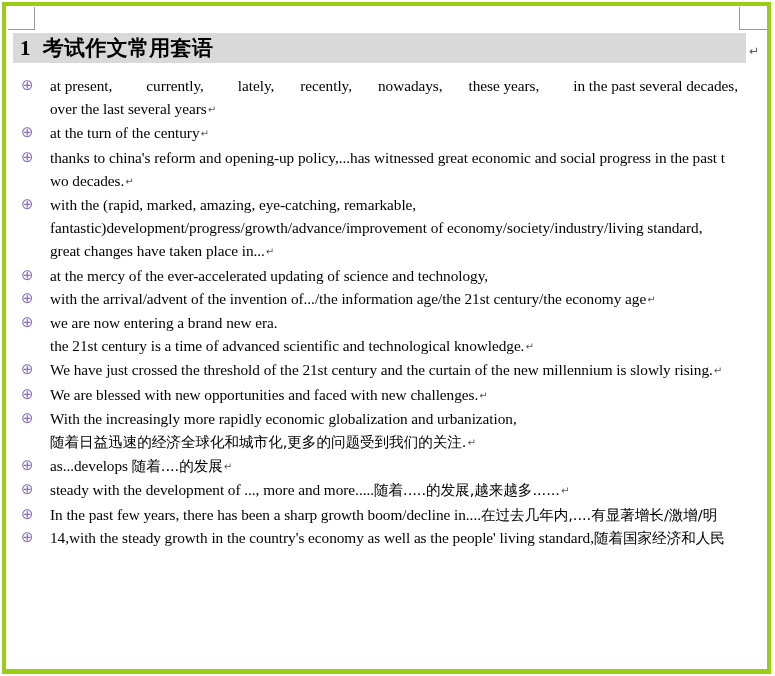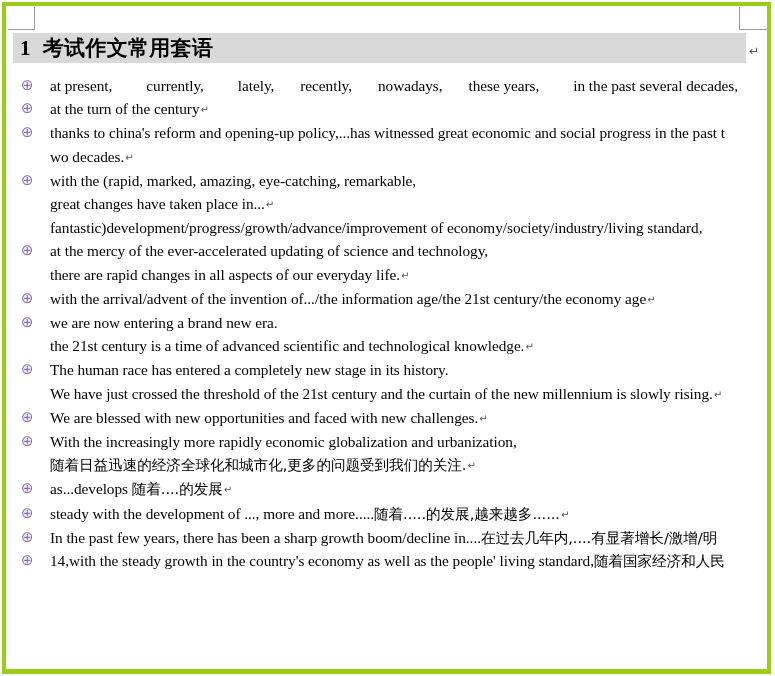--- a/index.html
+++ b/index.html
@@ -157,20 +157,21 @@
       </div>
     </div>
     <div class="heading-pilcrow">↵</div>
 
     <div class="body-list">
 
       <div class="para">
         <span class="bullet">⊕</span>
         <div class="lines">
           <div class="ln">at present,<span class="tabsp2"></span>currently,<span class="tabsp2"></span>lately,<span class="tabsp"></span>recently,<span class="tabsp"></span>nowadays,<span class="tabsp"></span>these years,<span class="tabsp2"></span>in the past several decades,</div>
+          <div class="ln">over the last several years<span class="pil">↵</span></div>
         </div>
       </div>
 
       <div class="para">
         <span class="bullet">⊕</span>
         <div class="lines">
           <div class="ln">at the turn of the century<span class="pil">↵</span></div>
         </div>
       </div>
 
@@ -179,30 +180,29 @@
         <div class="lines">
           <div class="ln"><span class="squig">thanks</span> to china's reform and opening-up policy,...has witnessed great economic and social progress in the past t</div>
           <div class="ln">wo decades.<span class="pil">↵</span></div>
         </div>
       </div>
 
       <div class="para">
         <span class="bullet">⊕</span>
         <div class="lines">
           <div class="ln"><span class="squig">with</span> the (rapid, marked, amazing, eye-catching, remarkable,</div>
+          <div class="ln">fantastic)development/progress/growth/advance/improvement of economy/society/industry/living standard,</div>
           <div class="ln">great changes have taken place in...<span class="pil">↵</span></div>
-          <div class="ln">fantastic)development/progress/growth/advance/improvement of economy/society/industry/living standard,</div>
         </div>
       </div>
 
       <div class="para">
         <span class="bullet">⊕</span>
         <div class="lines">
           <div class="ln"><span class="squig">at</span> the mercy of the ever-accelerated updating of science and technology,</div>
-          <div class="ln">there are rapid changes in all aspects of our everyday life.<span class="pil">↵</span></div>
         </div>
       </div>
 
       <div class="para">
         <span class="bullet">⊕</span>
         <div class="lines">
           <div class="ln">with the arrival/advent of the invention of.../the information age/the 21st century/the economy age<span class="pil">↵</span></div>
         </div>
       </div>
 
@@ -210,21 +210,20 @@
         <span class="bullet">⊕</span>
         <div class="lines">
           <div class="ln"><span class="squig">we</span> are now entering a brand new era.</div>
           <div class="ln"><span class="squig">the</span> 21st century is a time of advanced scientific and technological knowledge.<span class="pil">↵</span></div>
         </div>
       </div>
 
       <div class="para">
         <span class="bullet">⊕</span>
         <div class="lines">
-          <div class="ln">The human race has entered a completely new stage in its history.</div>
           <div class="ln">We have just crossed the threshold of the 21st century and the curtain of the new millennium is slowly rising.<span class="pil">↵</span></div>
         </div>
       </div>
 
       <div class="para">
         <span class="bullet">⊕</span>
         <div class="lines">
           <div class="ln">We are blessed with new opportunities and faced with new challenges.<span class="pil">↵</span></div>
         </div>
       </div>

